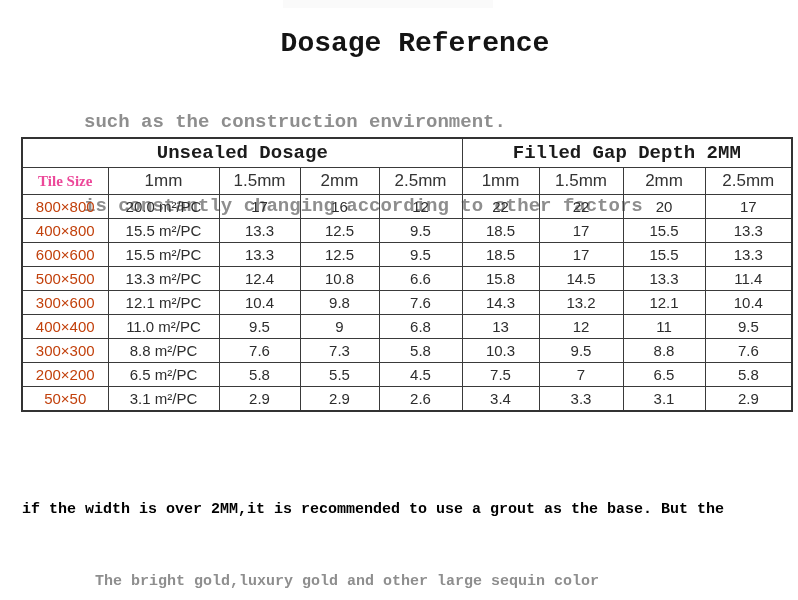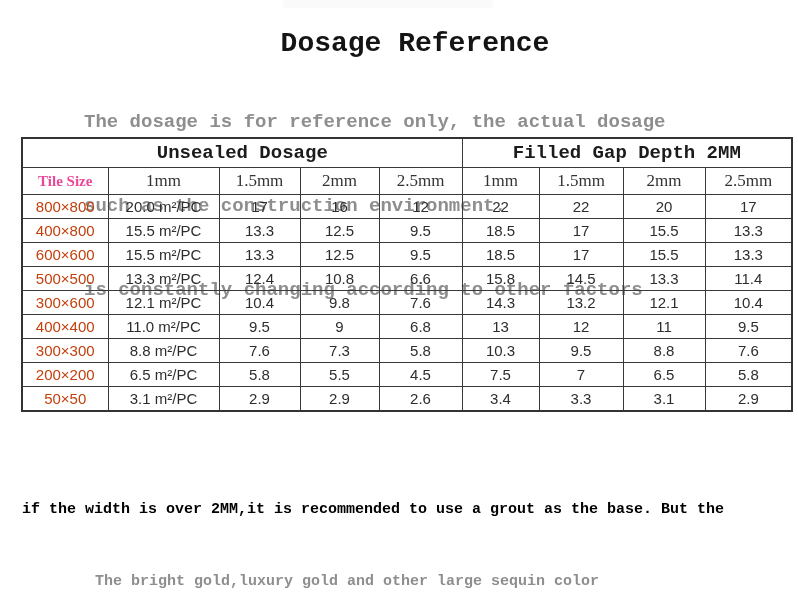--- a/index.html
+++ b/index.html
@@ -67,21 +67,21 @@
     margin-left: 42px;
   }
   tr.cols-row th { height: 26px; }
   th.tile-th {
     font-family: Liberation Serif, serif;
     font-size: 15px;
     font-weight: bold;
     color: #ec4899;
   }
   th.mm-th {
-    font-family: Liberation Serif, serif;
+    font-family: Liberation Sans, sans-serif;
     font-size: 17px;
     font-weight: normal;
     color: #333333;
   }
   .dosage-table tbody td {
     height: 23px;
     font-family: "Liberation Sans", sans-serif;
     font-size: 15px;
     color: #2d2d2d;
   }
@@ -112,21 +112,20 @@
   }
 </style>
 </head>
 <body>
 
 <div class="top-artifact"></div>
 
 <h1 class="title">Dosage Reference</h1>
 
 <div class="subtitle">
-  <div>The dosage is for reference only, the actual dosage</div>
   <div>such as the construction environment.</div>
   <div>is constantly changing according to other factors</div>
 </div>
 
 <table class="dosage-table">
   <colgroup>
     <col style="width:86px">
       <col style="width:111px">
       <col style="width:81px">
       <col style="width:79px">

